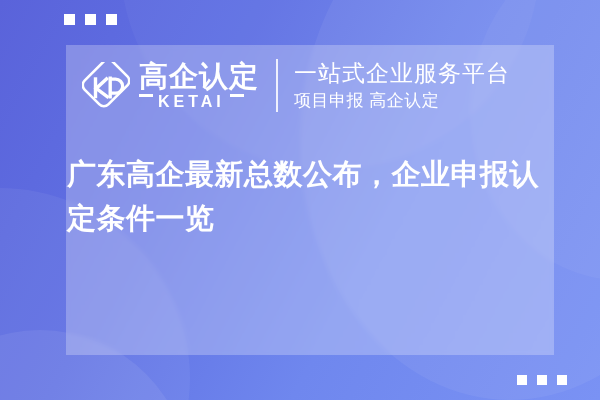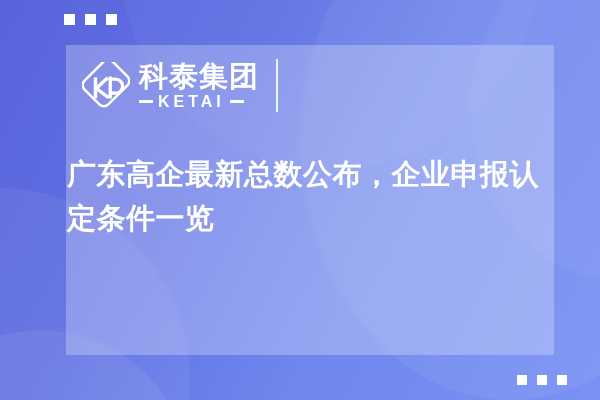--- a/index.html
+++ b/index.html
@@ -119,21 +119,20 @@
   .logo-cn {
     font-size: 29px;
     font-weight: bold;
     color: #ffffff;
     letter-spacing: 1px;
     line-height: 1.08;
     white-space: nowrap;
   }
   .logo-en-row {
     display: flex;
-    align-items: center;
     gap: 5px;
     margin-top: 1px;
   }
   .logo-dash {
     width: 14px;
     height: 3px;
     background: #ffffff;
     flex: 0 0 auto;
   }
   .logo-en {
@@ -219,30 +218,34 @@
         <svg width="48" height="48" viewBox="0 0 48 48" aria-hidden="true">
           <path d="M16.5 4.2 H37.5 A6.3 6.3 0 0 1 43.8 10.5 V31.5 A6.3 6.3 0 0 1 37.5 37.8 H10.5 A6.3 6.3 0 0 1 4.2 31.5 V10.5 A6.3 6.3 0 0 1 10.5 4.2 Z" fill="none" stroke="#ffffff" stroke-width="2.6" transform="rotate(-45 24 21)"></path>
           <path d="M13.5 17 V34.5" fill="none" stroke="#ffffff" stroke-width="3.4" stroke-linecap="square"></path>
           <path d="M24.5 17 L14.2 26.4 L25.2 34.5" fill="none" stroke="#ffffff" stroke-width="3.4" stroke-linejoin="miter" stroke-linecap="square"></path>
           <path d="M28.2 16.2 V34.8" fill="none" stroke="#ffffff" stroke-width="3.4" stroke-linecap="square"></path>
           <path d="M28.2 17.2 H33.6 A7.0 7.0 0 0 1 33.6 31.2 H28.2" fill="none" stroke="#ffffff" stroke-width="3.2"></path>
         </svg>
       </div>
 
       <div class="logo-words">
-        <div class="logo-cn">科泰集团</div>
+        <div class="logo-cn">高企认定</div>
         <div class="logo-en-row">
           <span class="logo-dash"></span>
           <span class="logo-en">KETAI</span>
           <span class="logo-dash"></span>
         </div>
       </div>
 
       <div class="divider"></div>
 
+      <div class="tagline">
+        <div class="tagline-main">一站式企业服务平台</div>
+        <div class="tagline-sub">项目申报 高企认定</div>
+      </div>
 
     </div>
 
     <div class="headline">广东高企最新总数公布，企业申报认定条件一览</div>
 
   </div>
 
 </div>
 
 </body></html>

